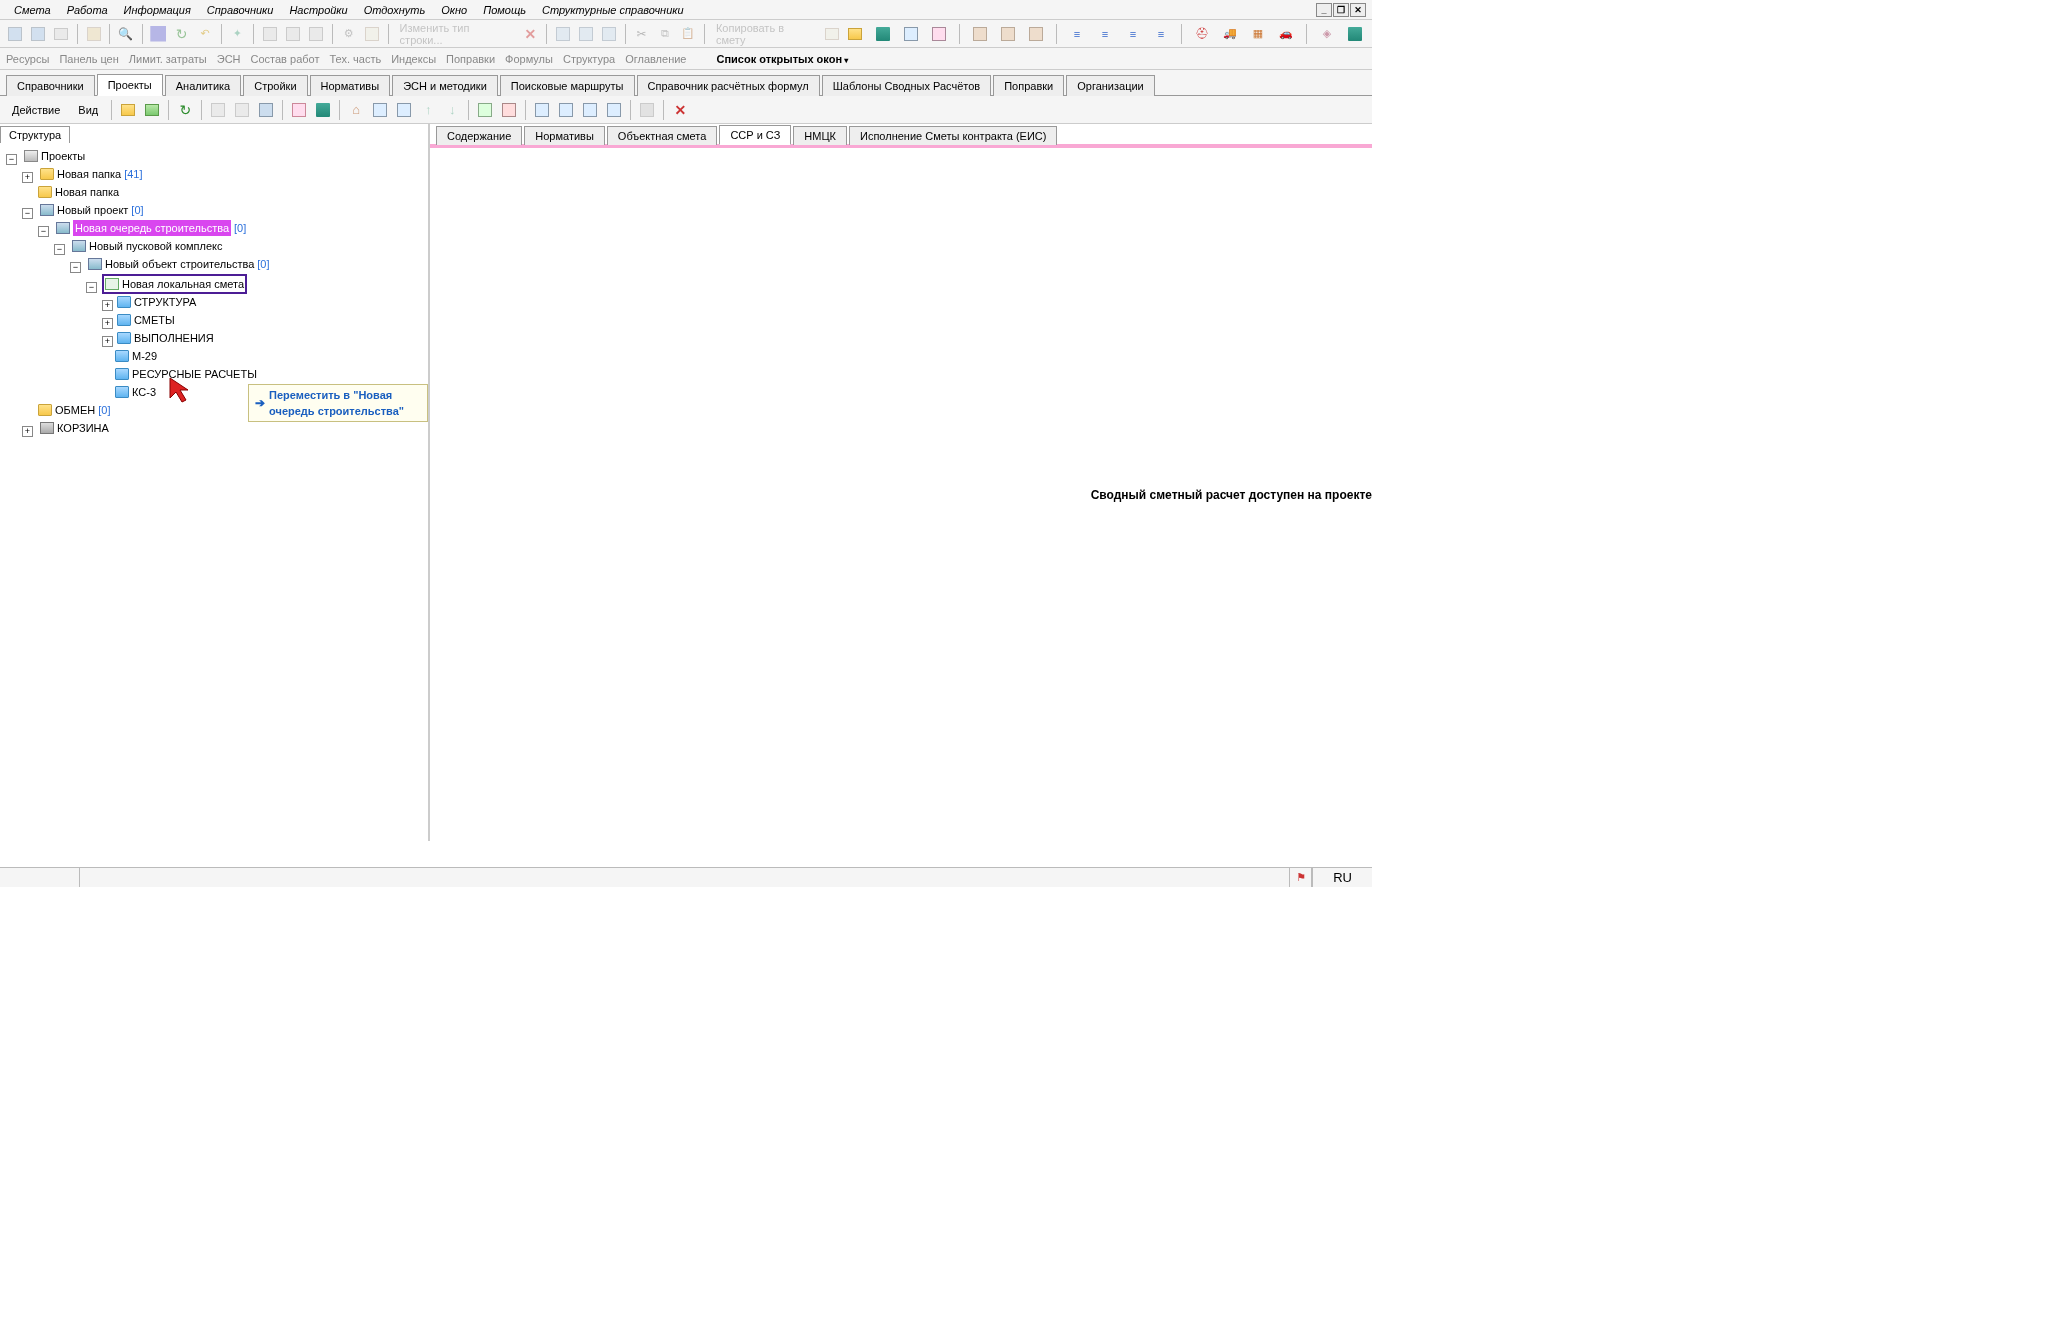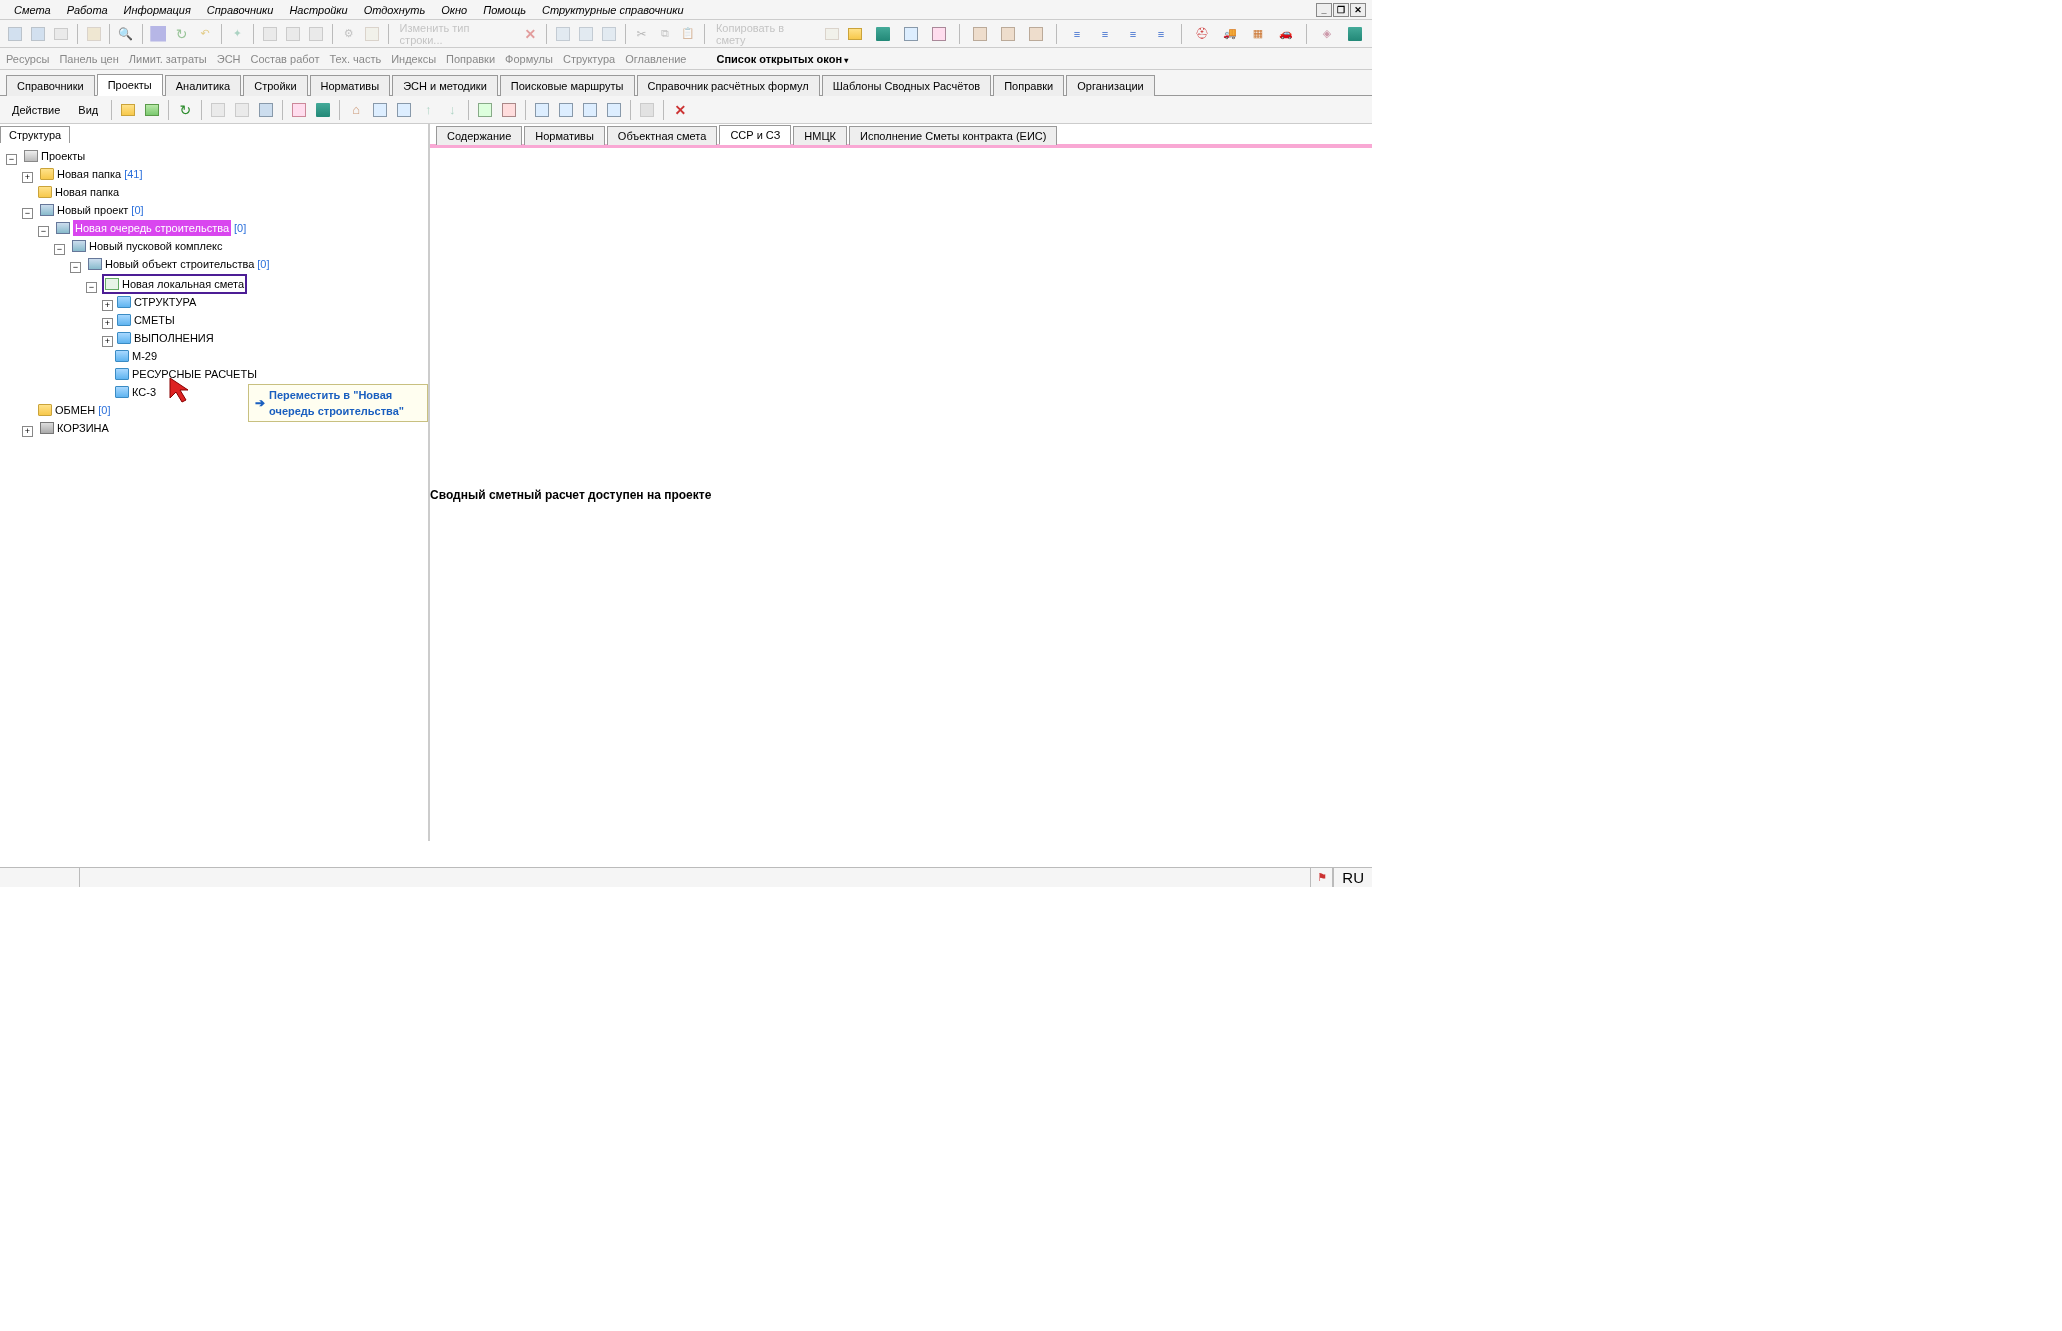--- a/index.html
+++ b/index.html
@@ -54,35 +54,35 @@
 .tree .doc { background: #e8f4e8; border: 1px solid #6a6; }
 .tree .bin { background: linear-gradient(#ddd,#aaa); border: 1px solid #777; }
 .tree .count { color: #2a6fdb; }
 .tree .selected { background: #d946ef; color: #fff; padding: 0 2px; }
 .tree .redbox { border: 2px solid #4c1d95; padding: 0 1px; }
 
 .right { flex: 1; display: flex; flex-direction: column; }
 .right .rtabs { display: flex; align-items: center; height: 24px; border-bottom: 4px solid #f9a8d4; padding-left: 6px; }
 .right .rtab { padding: 3px 10px; border: 1px solid #999; border-bottom: none; background: #eee; margin-right: 2px; font-size: 11px; cursor: default; position: relative; top: 1px; }
 .right .rtab.active { background: #fff; border-bottom: 1px solid #fff; }
-.right .content { flex: 1; display: flex; align-items: center; justify-content: flex-start; }
+.right .content { flex: 1; display: flex; align-items: center; justify-content: flex-end; }
 .right .content .msg { font-weight: bold; font-size: 12px; }
 
 
 .drag-tip { position: absolute; left: 248px; top: 240px; background: #fffef0; border: 1px solid #c8c080; padding: 2px 6px; font-size: 11px; color: #1a5fbf; z-index: 10; display: flex; align-items: center; gap: 4px; font-weight: bold; }
 .drag-tip .arr { color: #1a5fbf; font-size: 12px; }
 
 
 .cursor-arrow { position: absolute; left: 168px; top: 232px; z-index: 11; pointer-events: none; }
 
 
 .statusbar { position: absolute; bottom: 0; left: 0; right: 0; height: 20px; border-top: 1px solid #bbb; background: #f5f5f5; display: flex; align-items: center; }
 .statusbar .seg { border-right: 1px solid #bbb; height: 100%; padding: 0 6px; display: flex; align-items: center; }
 .statusbar .spacer { flex: 1; }
-.statusbar .lang { padding: 0 8px; font-size: 15px; border-left: 1px solid #bbb; height: 100%; display: flex; align-items: center; }
+.statusbar .lang { padding: 0 20px; font-size: 13px; border-left: 1px solid #bbb; height: 100%; display: flex; align-items: center; }
 
 
 .ic { width: 16px; height: 16px; display: inline-block; }
 .ic-save { background: #6b6bd4; clip-path: polygon(0 0,100% 0,100% 100%,0 100%); }
 .ic-folder-y { background: linear-gradient(#ffe28a,#f7c84b); border: 1px solid #caa33a; width:14px; height:12px; }
 .ic-folder-g { background: linear-gradient(#b8e8a8,#7bc96f); border: 1px solid #5a9a4a; width:14px; height:12px; }
 .ic-refresh { color: #2a8a2a; font-size: 14px; }
 .ic-x { color: #c33; font-size: 14px; font-weight: bold; }
 .ic-home { color: #c97; font-size: 13px; }
 .ic-up { color: #5a8; font-size: 13px; }

